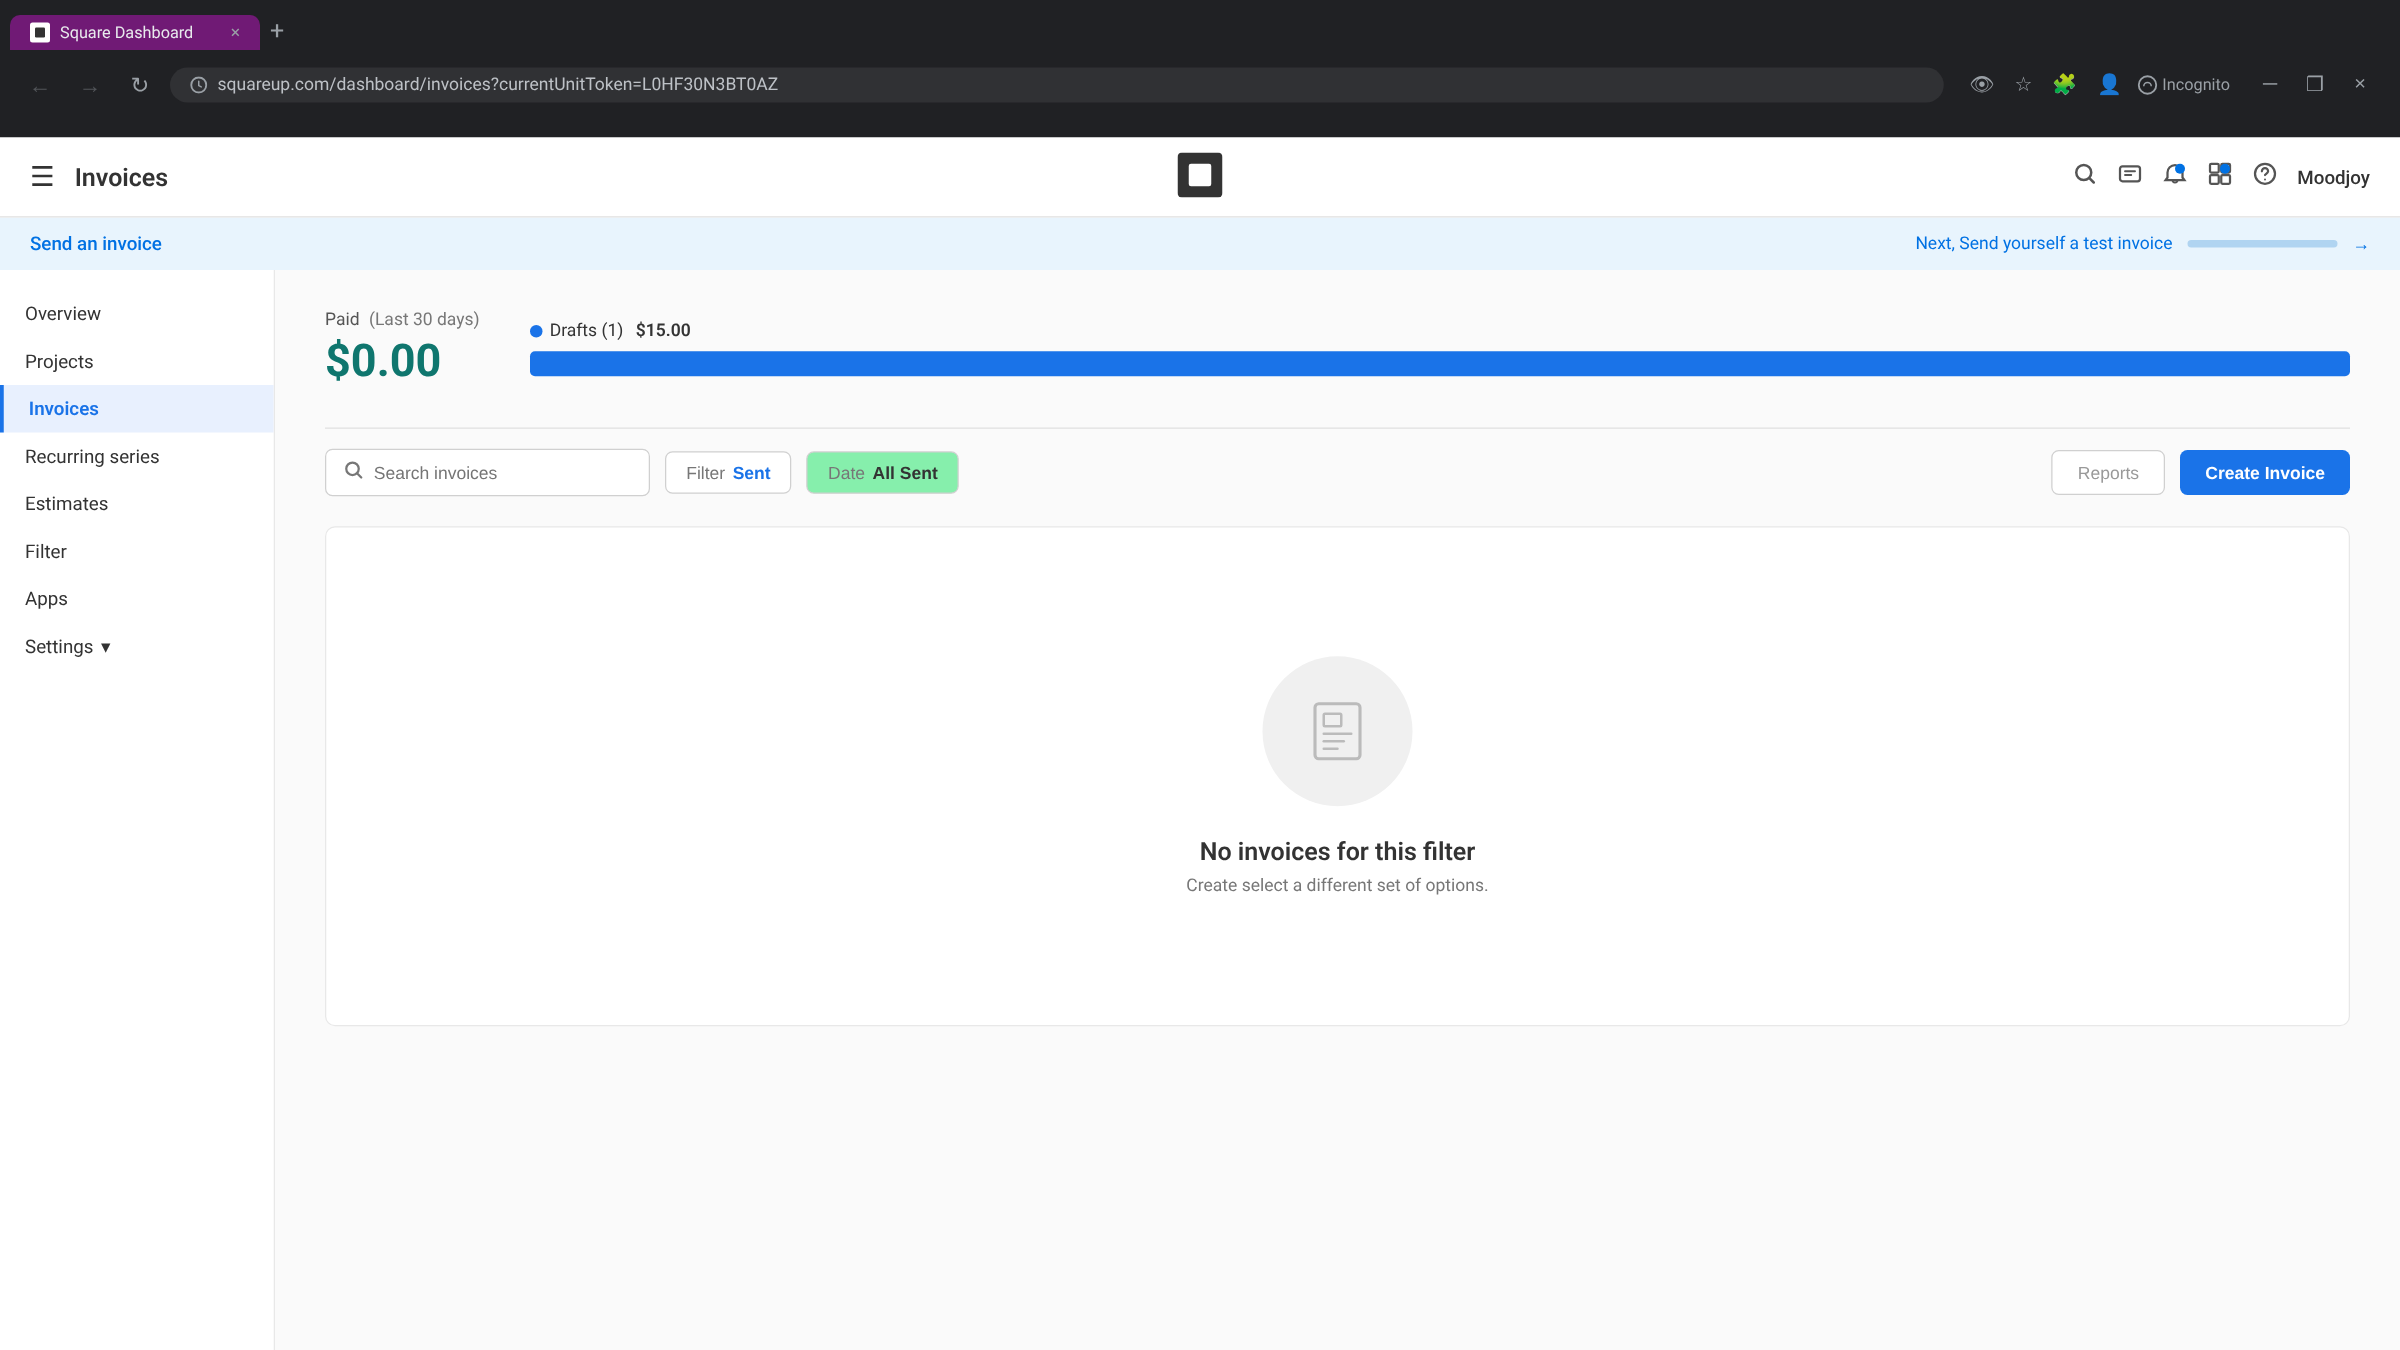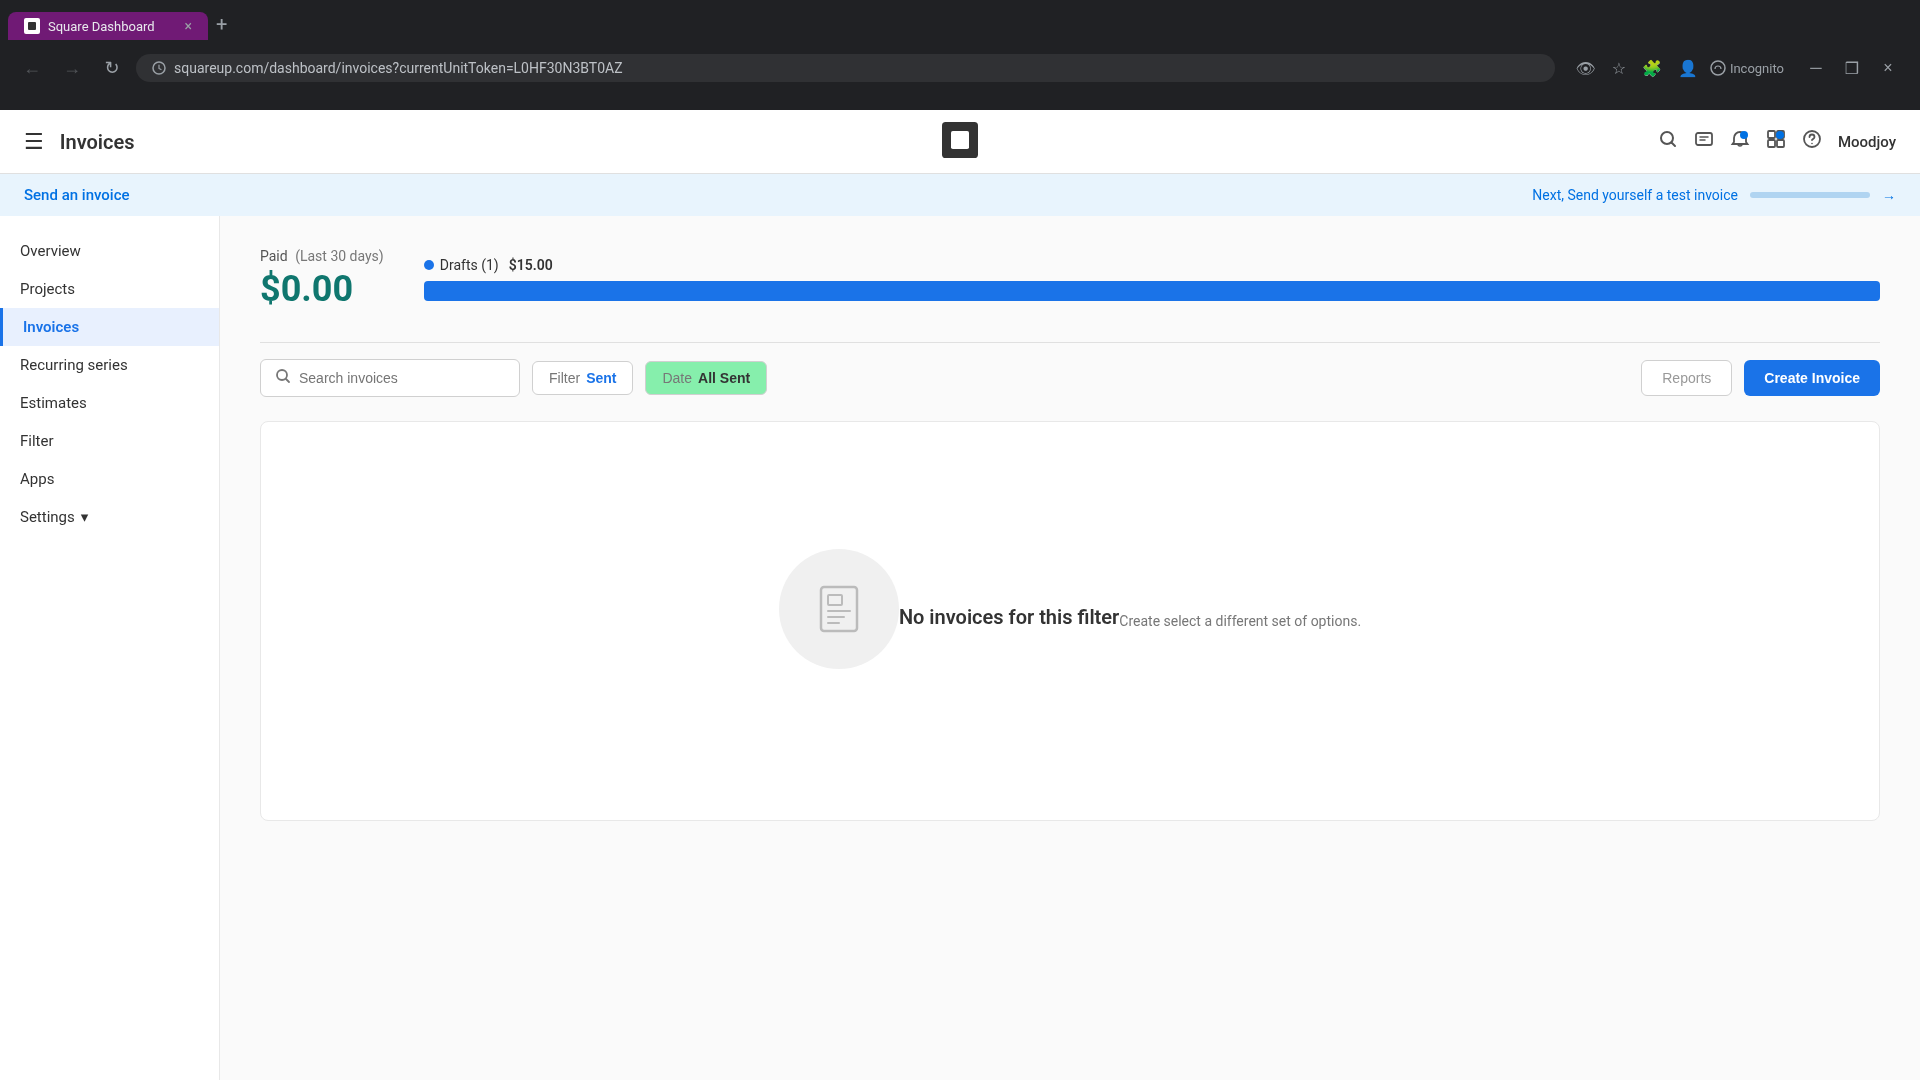--- a/index.html
+++ b/index.html
@@ -79,21 +79,21 @@
     .filter-btn .filter-label { color: #777; }
     .filter-btn .filter-value { font-weight: 600; color: #1a73e8; }
     .date-btn { border: 1px solid #d0d0d0; border-radius: 6px; padding: 8px 16px; background: #86efac; cursor: pointer; font-size: 14px; color: #333; display: flex; align-items: center; gap: 6px; }
     .date-btn .date-label { color: #777; }
     .date-btn .date-value { font-weight: 600; color: #333; }
     .toolbar-right { margin-left: auto; display: flex; gap: 12px; }
     .export-btn { border: 1px solid #d0d0d0; border-radius: 6px; padding: 8px 20px; background: #fff; cursor: pointer; font-size: 14px; color: #999; }
     .create-btn { border: none; border-radius: 6px; padding: 10px 20px; background: #1a73e8; cursor: pointer; font-size: 14px; color: #fff; font-weight: 600; }
 
     
-    .empty-state { background: #fff; border-radius: 8px; padding: 80px 40px; display: flex; flex-direction: row; align-items: center; justify-content: center; min-height: 400px; border: 1px solid #e8e8e8; }
+    .empty-state { background: #fff; border-radius: 8px; padding: 80px 40px; display: flex; flex-direction: column; align-items: center; justify-content: center; min-height: 400px; border: 1px solid #e8e8e8; }
     .empty-icon { width: 120px; height: 120px; border-radius: 50%; background: #f0f0f0; display: flex; align-items: center; justify-content: center; margin-bottom: 24px; }
     .empty-title { font-size: 20px; font-weight: 600; color: #333; margin-bottom: 8px; }
     .empty-subtitle { font-size: 14px; color: #777; }
   </style>
 </head>
 <body>
 
 <div class="browser-chrome">
   <div class="browser-tabs">
     <div class="browser-tab active">

